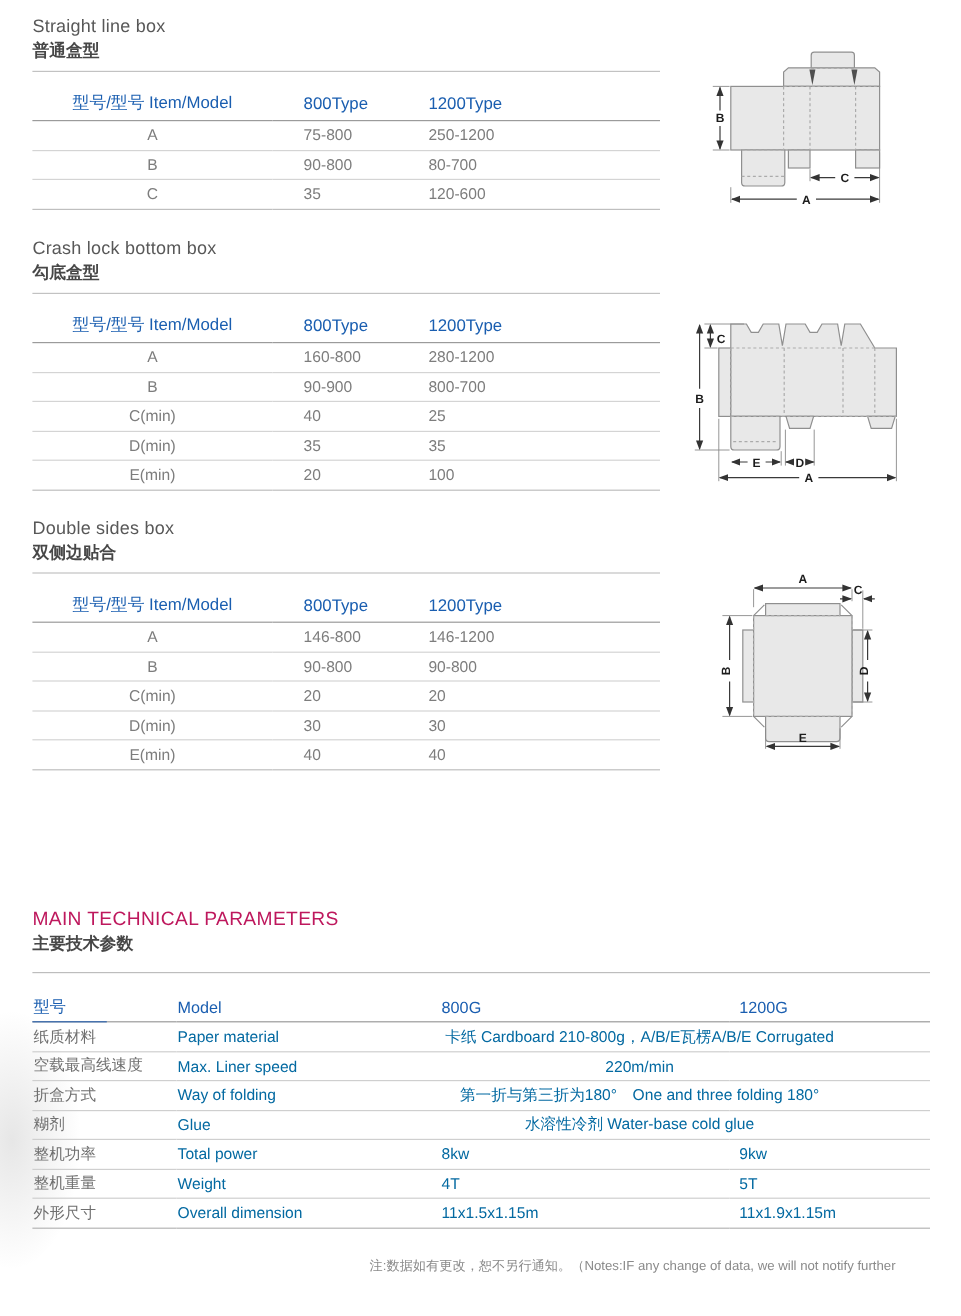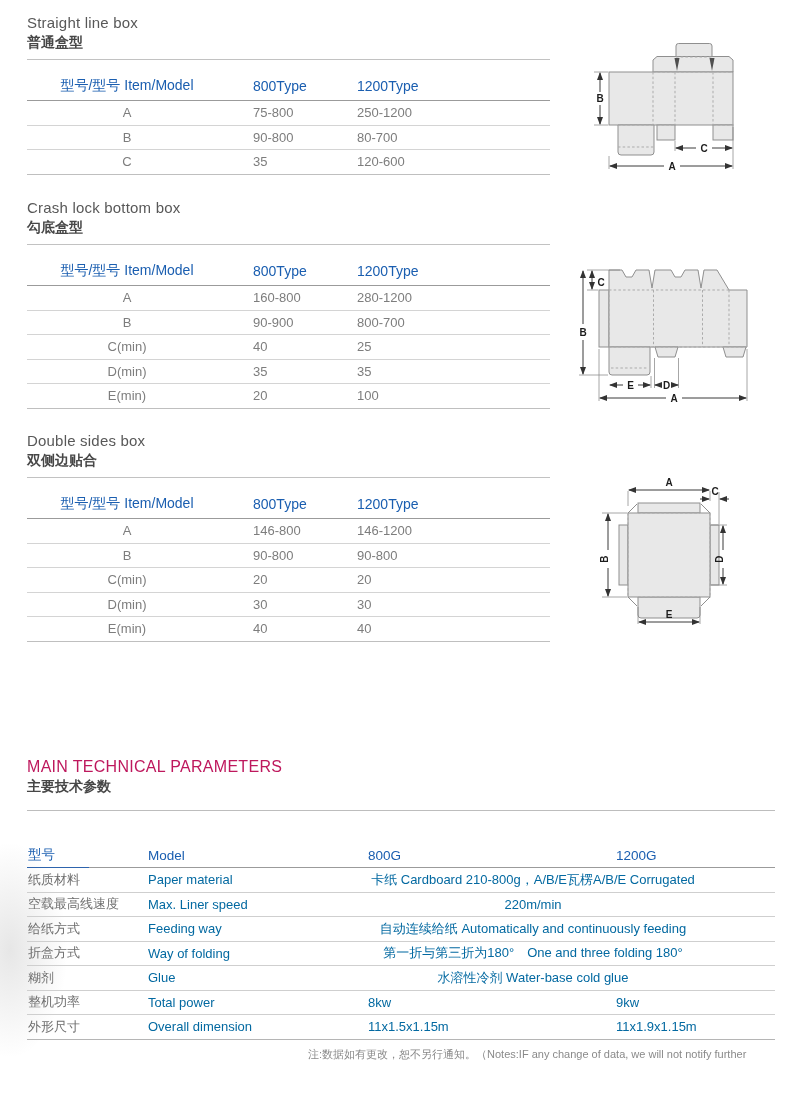--- a/index.html
+++ b/index.html
@@ -19,21 +19,21 @@
         border-bottom:1px solid #9b9b9b;vertical-align:middle;}
   .box-table td{height:21.5px;font-size:13px;color:#7d7d7d;border-bottom:1px solid #d4d4d4;
         vertical-align:middle;}
   .box-table tr:last-child td{border-bottom:1px solid #bfbfbf;}
   .box-table .c1{text-align:center;}
   .box-table .c2{text-align:left;padding-left:26px;}
   .box-table .c3{text-align:left;padding-left:12px;}
   .tech-sec{position:absolute;left:27px;top:757px;width:748px;}
   .tech-title{font-size:16px;line-height:20px;color:#be185d;letter-spacing:.3px;}
   .tech-zh{font-size:14px;line-height:19px;font-weight:bold;color:#474747;}
-  .p-table{width:748px;margin-top:32px;}
+  .p-table{width:748px;margin-top:16px;}
   .p-table th{height:22px;font-size:13.5px;font-weight:normal;color:#1a5eb0;text-align:left;
         border-bottom:1px solid #9b9b9b;vertical-align:middle;position:relative;}
   .p-table th.ph-zh::after{content:'';position:absolute;left:0;bottom:-1px;width:62px;height:1px;
         background:#2e64ad;}
   .p-table td{height:21.5px;font-size:13px;color:#0369a1;border-bottom:1px solid #cfcfcf;
         vertical-align:middle;text-align:left;}
   .p-table tr:last-child td{border-bottom:1px solid #b5b5b5;}
   .p-table .p1{color:#6f6f6f;}
   .p-table .pspan{text-align:center;padding-right:70px;}
   .p-table .pv{padding-left:8px;}
@@ -295,41 +295,42 @@
           <td class="p1">纸质材料</td>
           <td>Paper material</td>
           <td class="pspan" colspan="2">卡纸 Cardboard 210-800g，A/B/E瓦楞A/B/E Corrugated</td>
         </tr>
         <tr>
           <td class="p1">空载最高线速度</td>
           <td>Max. Liner speed</td>
           <td class="pspan" colspan="2">220m/min</td>
         </tr>
         <tr>
-          <td class="p1">给纸方式</td>
-          <td>Feeding way</td>
-          <td class="pspan" colspan="2">自动连续给纸 Automatically and continuously feeding</td>
-        </tr>
-        <tr>
           <td class="p1">折盒方式</td>
           <td>Way of folding</td>
           <td class="pspan" colspan="2">第一折与第三折为180°　One and three folding 180°</td>
         </tr>
         <tr>
           <td class="p1">糊剂</td>
           <td>Glue</td>
           <td class="pspan" colspan="2">水溶性冷剂 Water-base cold glue</td>
         </tr>
         <tr>
           <td class="p1">整机功率</td>
           <td>Total power</td>
           <td class="pv">8kw</td>
           <td class="pv">9kw</td>
         </tr>
         <tr>
+          <td class="p1">整机重量</td>
+          <td>Weight</td>
+          <td class="pv">4T</td>
+          <td class="pv">5T</td>
+        </tr>
+        <tr>
           <td class="p1">外形尺寸</td>
           <td>Overall dimension</td>
           <td class="pv">11x1.5x1.15m</td>
           <td class="pv">11x1.9x1.15m</td>
         </tr>
       </tbody>
     </table>
   </section>
 
   <div class="note">注:数据如有更改，恕不另行通知。（Notes:IF any change of data, we will not notify further</div>

